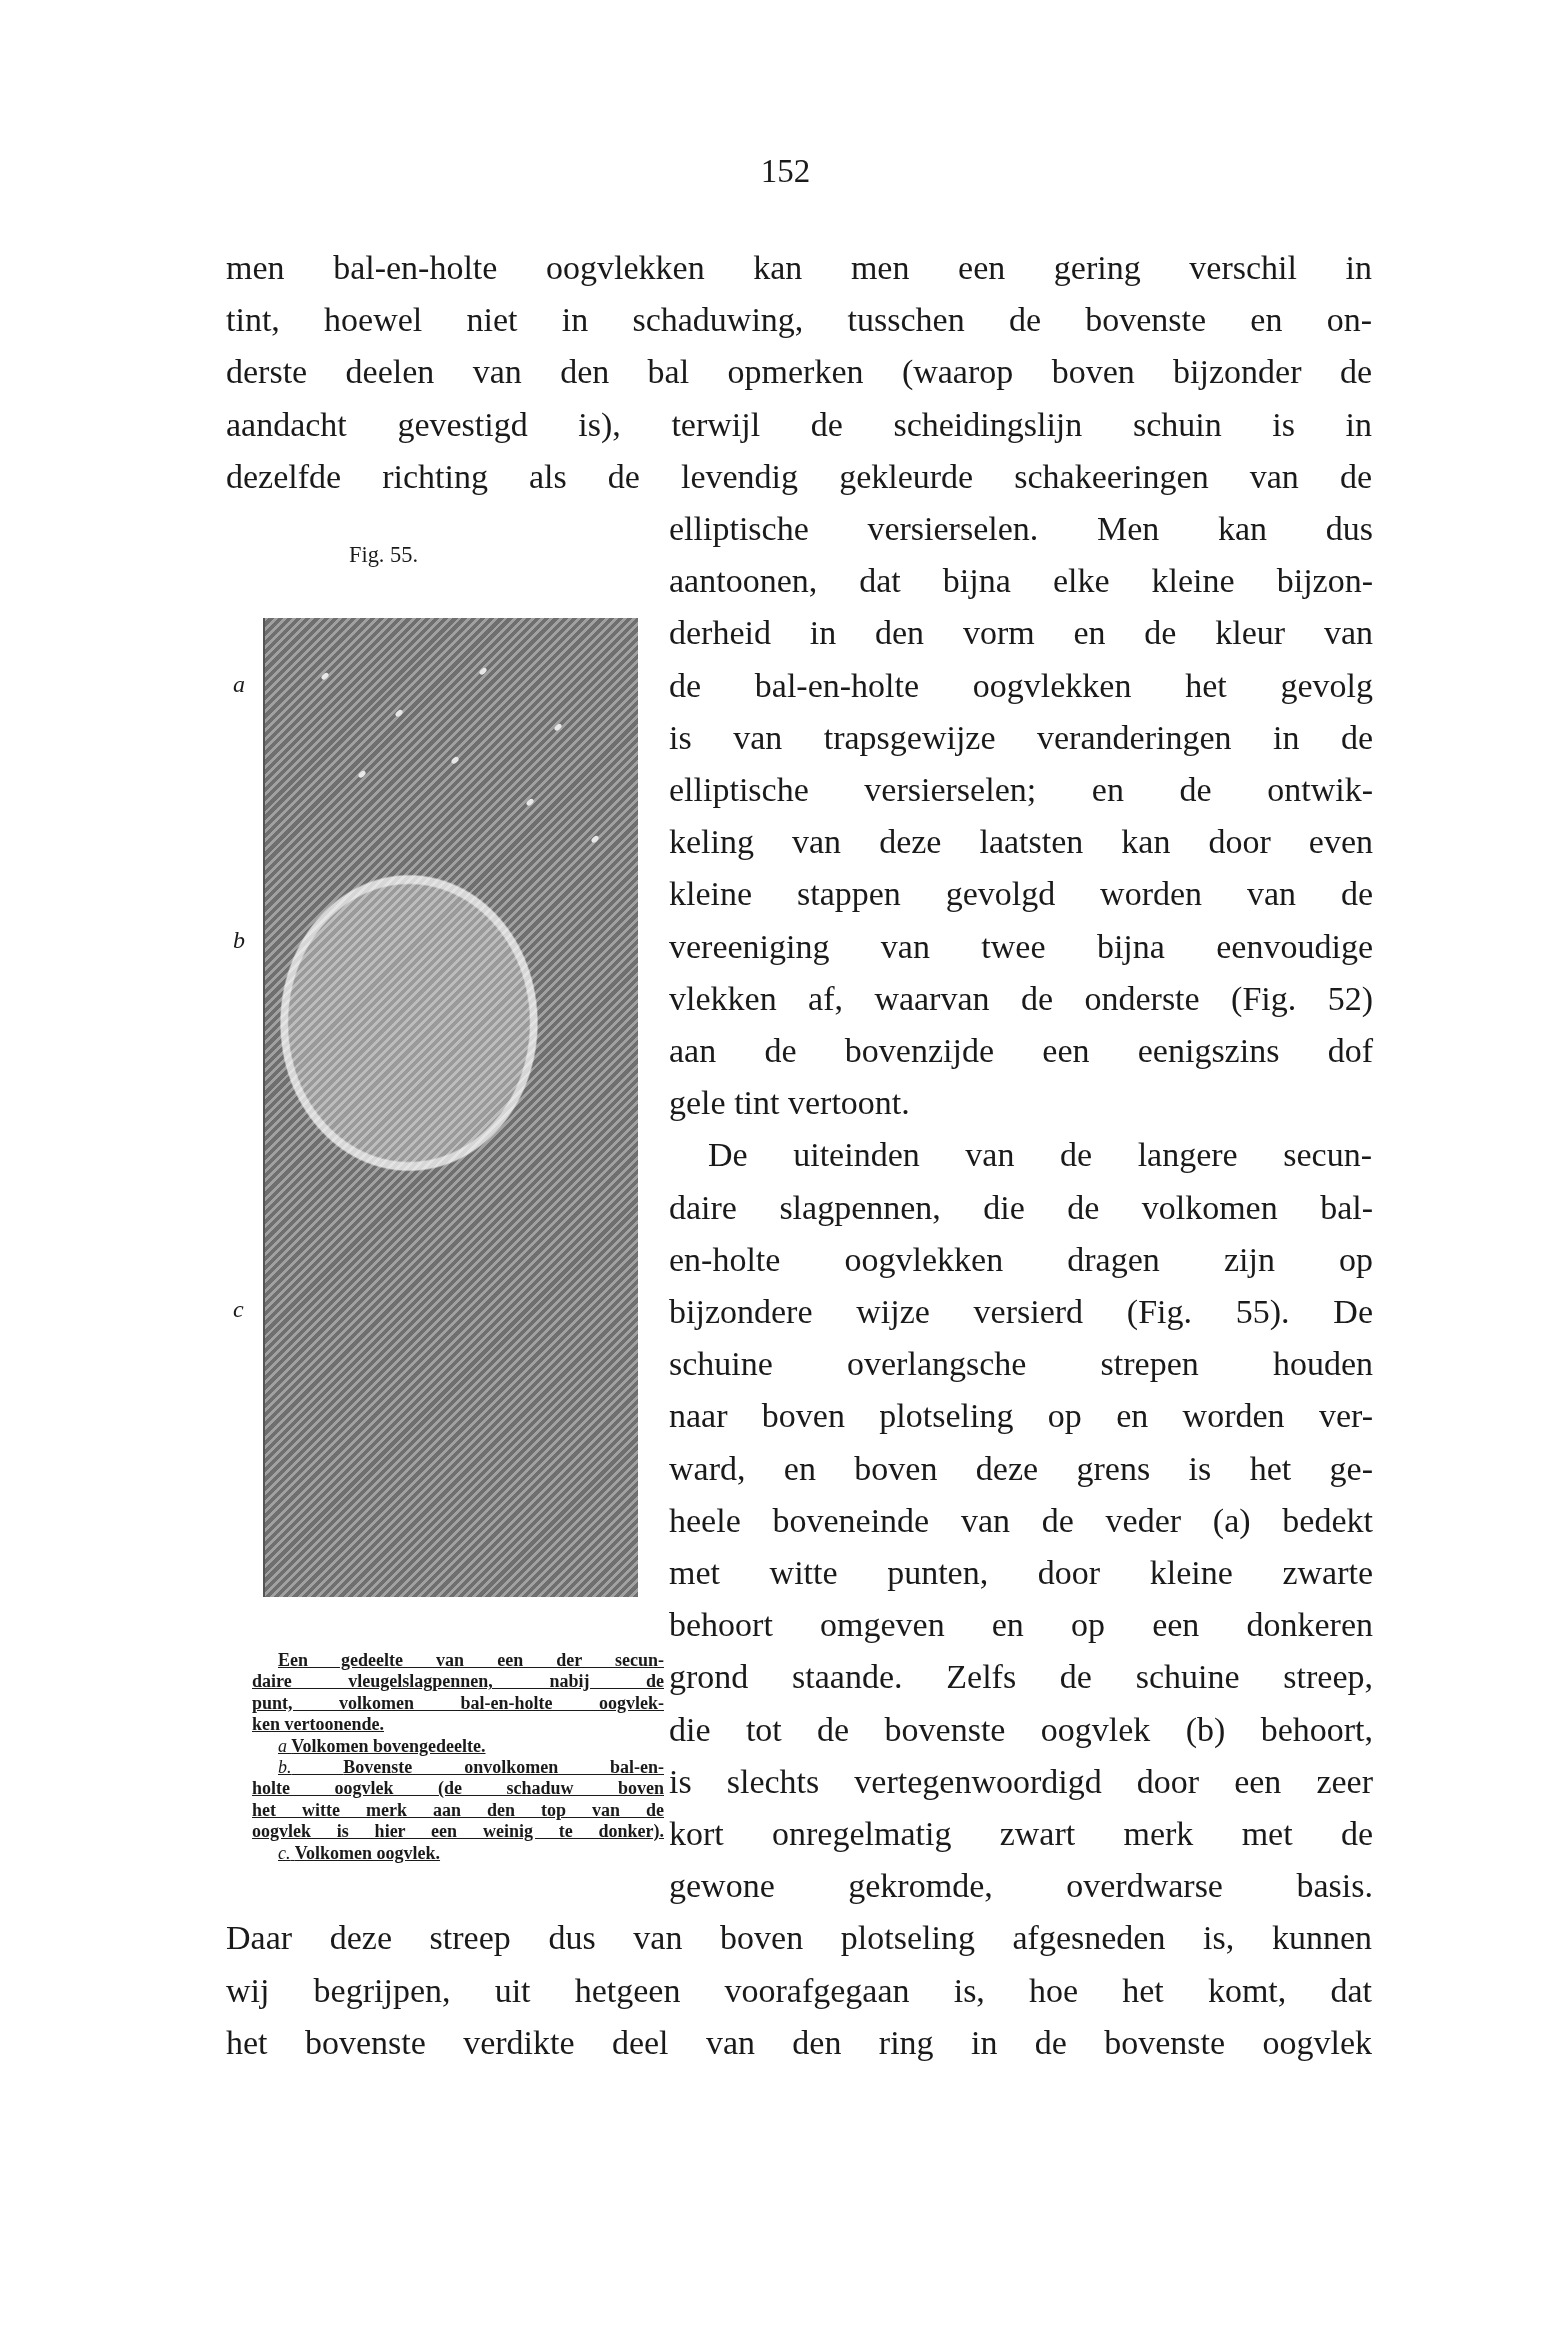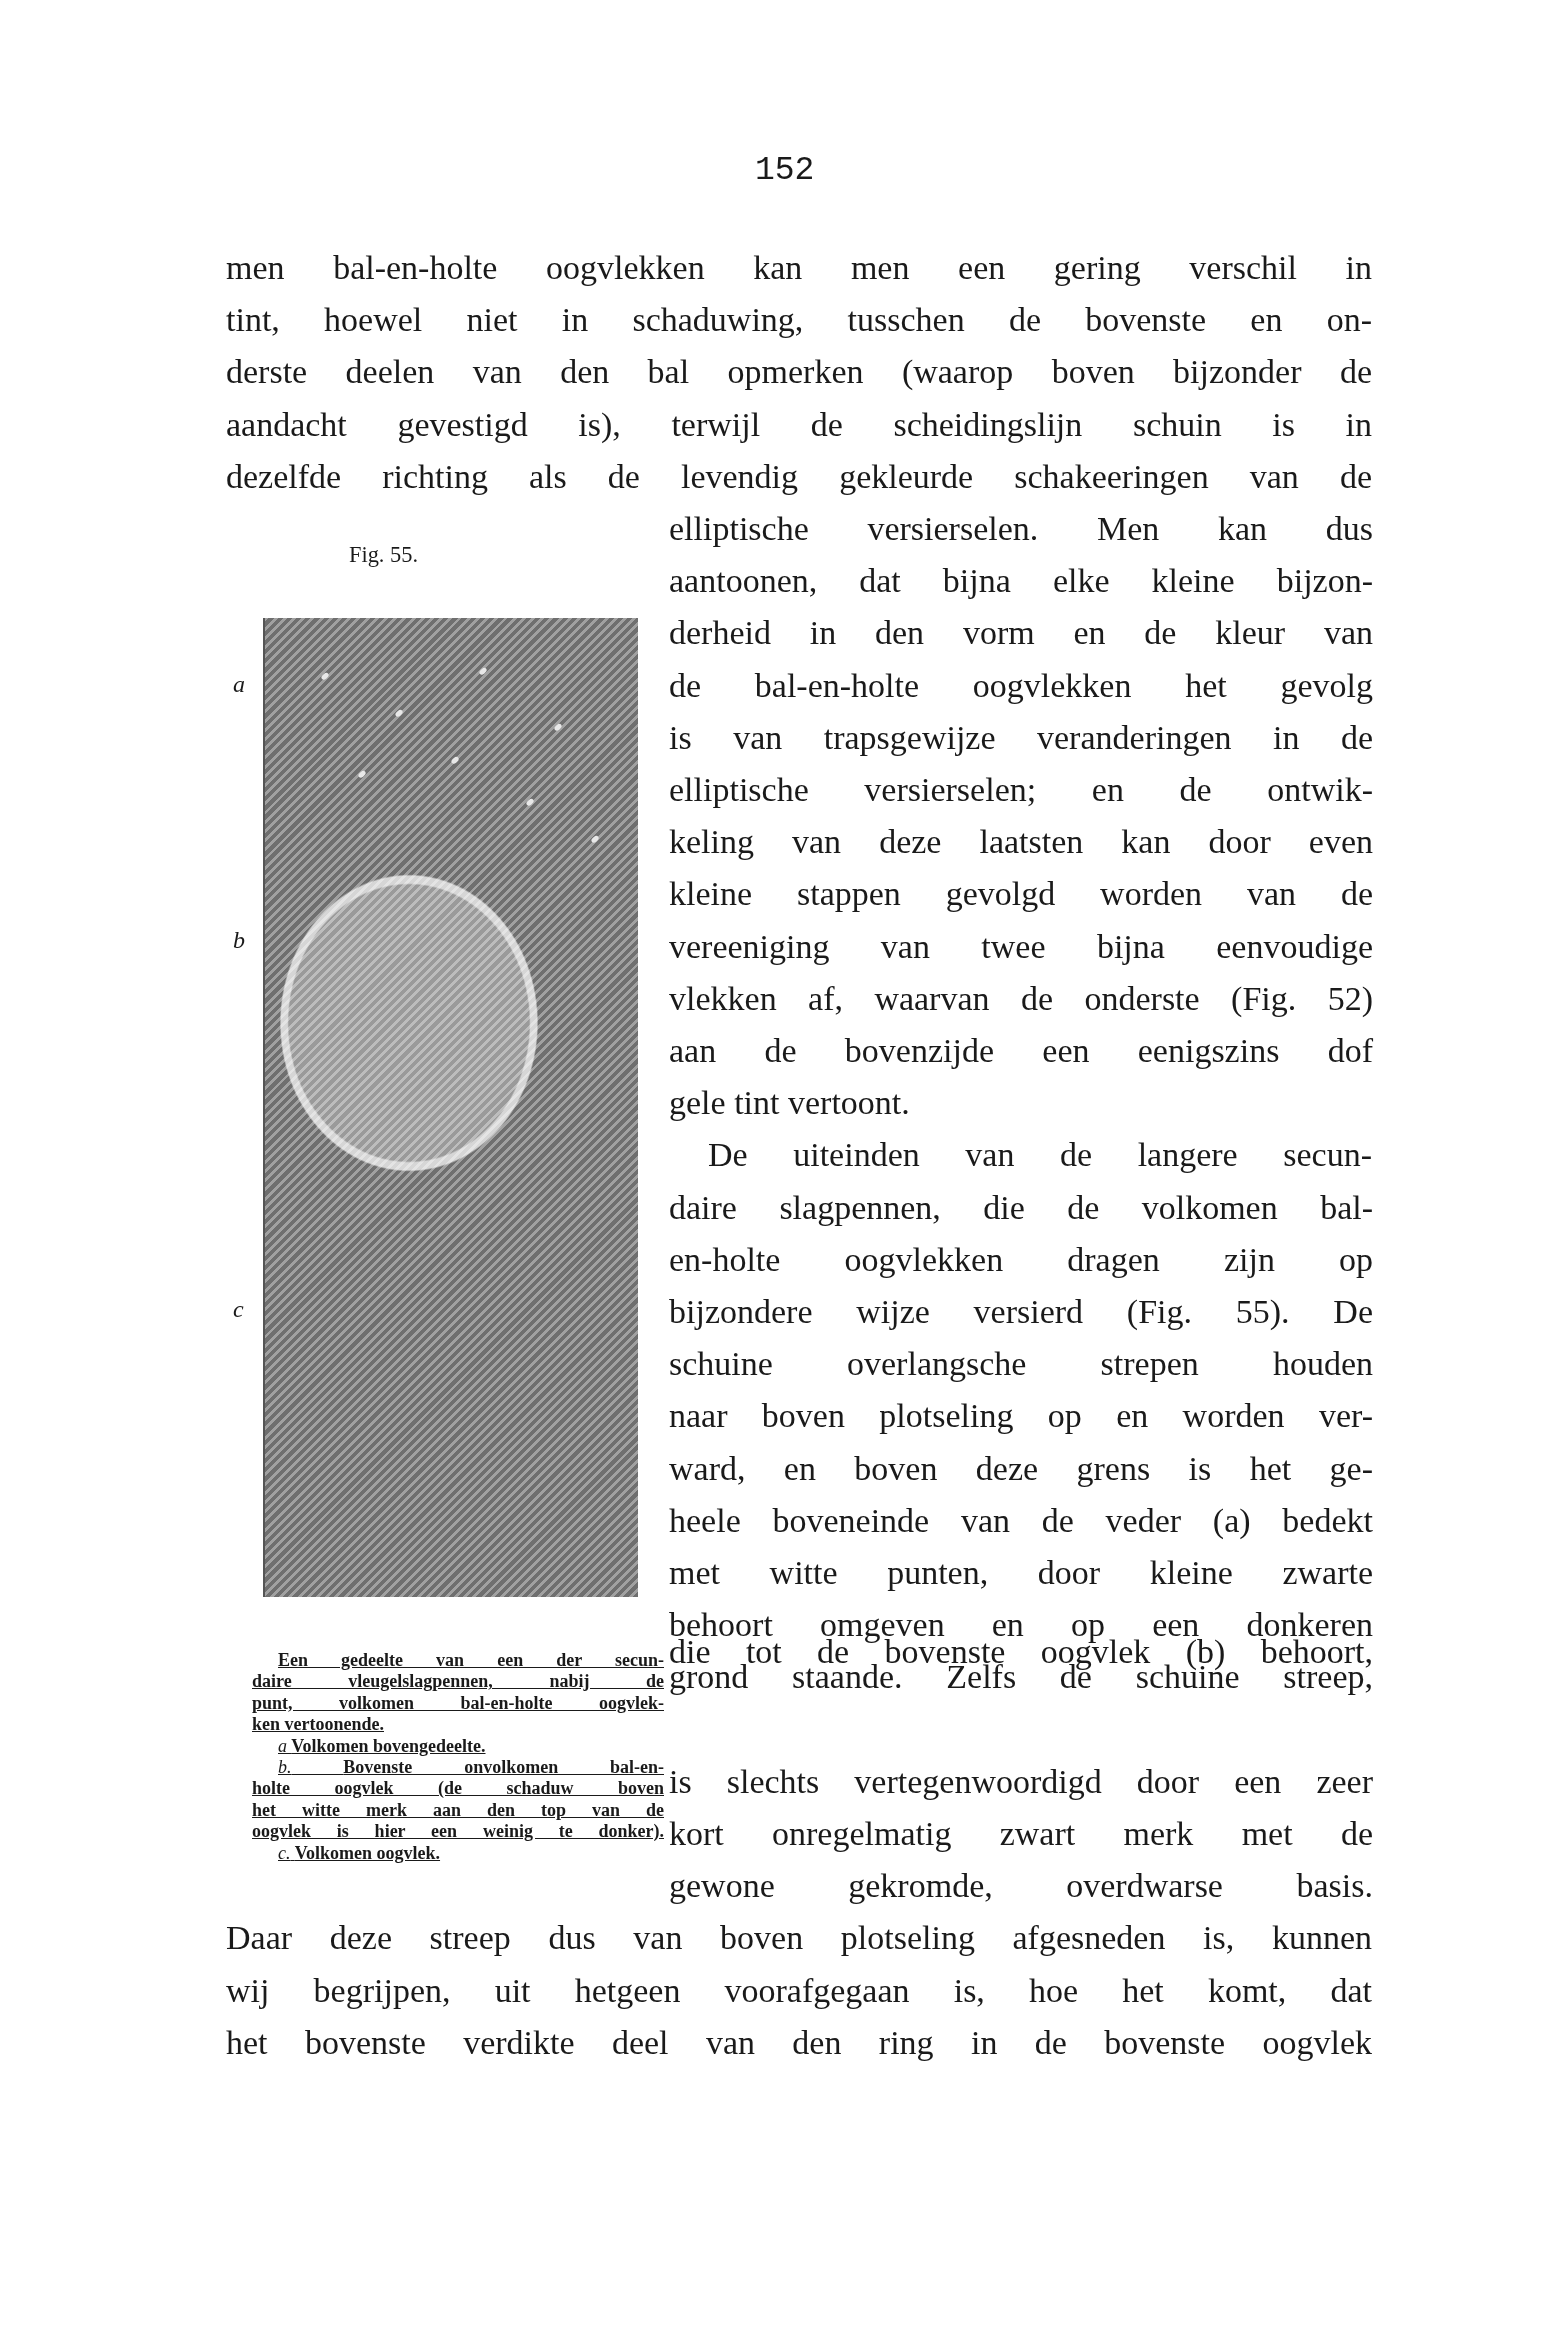--- a/index.html
+++ b/index.html
@@ -1,19 +1,19 @@
 <!DOCTYPE html>
 <html style="font-size:7.5px"><head>
 <meta charset="utf-8">
 <style>
   html, body { margin: 0; padding: 0; background: #ffffff; }
   body { width: 1567px; height: 2414px; position: relative; overflow: hidden;
          font-family: "Liberation Serif", "DejaVu Serif", serif; color: #1a1a1a; }
-  .page-number { position: absolute; top: 150px; left: 755px; width: 61px; 
-                 font-size: 33px; line-height: 42px; font-family: Liberation Mono, monospace; }
+  .page-number { position: absolute; top: 150px; left: 755px; width: 61px; text-align: center;
+                 font-size: 33px; line-height: 42px; }
   .line { position: absolute; white-space: nowrap; font-size: 34px; line-height: 42px;
           text-align: justify; text-align-last: justify; }
   .full { left: 226px; width: 1146px; }
   .right { left: 669px; width: 704px; }
   .indent { left: 708px; width: 664px; }
   .last-short { text-align-last: left; }
   .fig-label { position: absolute; top: 541px; left: 317px; font-size: 22.4px; line-height: 28px; margin-left: 32px; }
   .figure { position: absolute; left: 263px; top: 618px; width: 373px; height: 979px;
             background:
               repeating-linear-gradient(135deg, rgba(255,255,255,0.35) 0 2.8px, rgba(0,0,0,0) 2.8px 6.5px),
@@ -85,21 +85,21 @@
 <div class="line right" style="top:1187px">daire slagpennen, die de volkomen bal-</div>
 <div class="line right" style="top:1239px">en-holte oogvlekken dragen zijn op</div>
 <div class="line right" style="top:1291px">bijzondere wijze versierd (Fig. 55). De</div>
 <div class="line right" style="top:1343px">schuine overlangsche strepen houden</div>
 <div class="line right" style="top:1395px">naar boven plotseling op en worden ver-</div>
 <div class="line right" style="top:1448px">ward, en boven deze grens is het ge-</div>
 <div class="line right" style="top:1500px">heele boveneinde van de veder (a) bedekt</div>
 <div class="line right" style="top:1552px">met witte punten, door kleine zwarte</div>
 <div class="line right" style="top:1604px">behoort omgeven en op een donkeren</div>
 <div class="line right" style="top:1656px">grond staande. Zelfs de schuine streep,</div>
-<div class="line right" style="top:1631px">die tot de bovenste oogvlek (b) behoort,</div>
+<div class="line right" style="top:1709px">die tot de bovenste oogvlek (b) behoort,</div>
 <div class="line right" style="top:1761px">is slechts vertegenwoordigd door een zeer</div>
 <div class="line right" style="top:1813px">kort onregelmatig zwart merk met de</div>
 <div class="line right" style="top:1865px">gewone gekromde, overdwarse basis.</div>
 
 <div class="line full" style="top:1917px">Daar deze streep dus van boven plotseling afgesneden is, kunnen</div>
 <div class="line full" style="top:1970px">wij begrijpen, uit hetgeen voorafgegaan is, hoe het komt, dat</div>
 <div class="line full" style="top:2022px">het bovenste verdikte deel van den ring in de bovenste oogvlek</div>
 
 
 </body></html>

